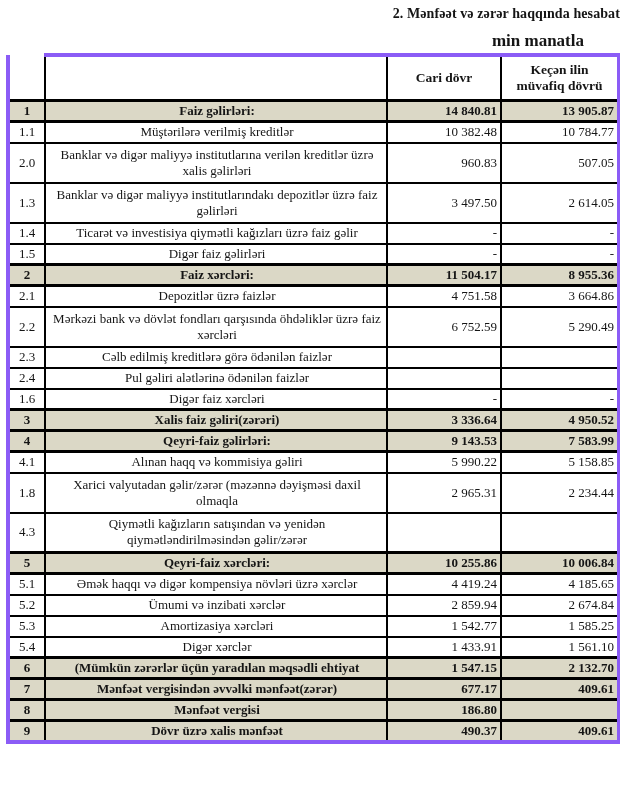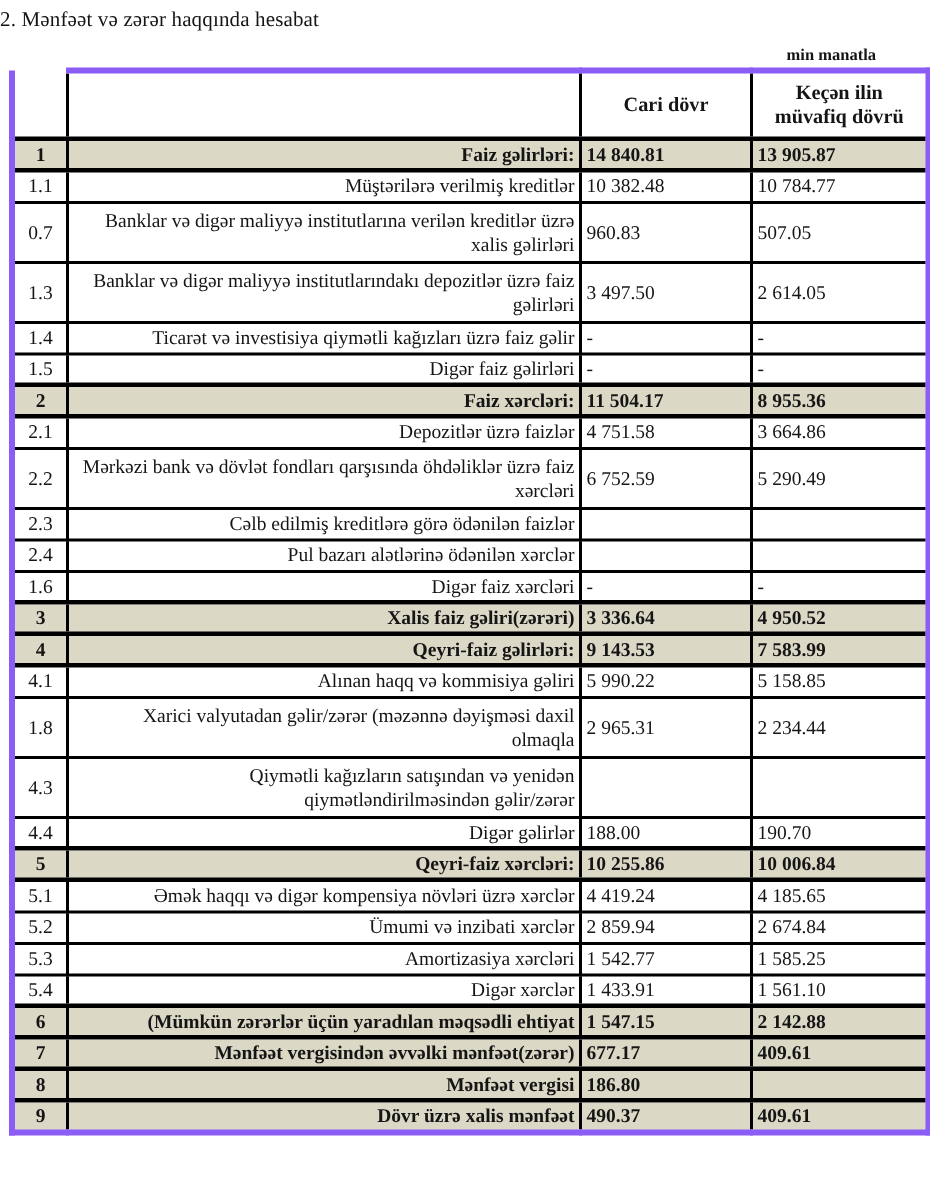--- a/index.html
+++ b/index.html
@@ -2,46 +2,47 @@
 <html><head>
 <meta charset="utf-8">
 <style>
   html,body{margin:0;padding:0;}
   body{
     width:620px;height:798px;background:#ffffff;
     font-family:"Liberation Serif","DejaVu Serif",serif;
     color:#151515;overflow:hidden;
   }
   .title{
-    margin-top:6px;text-align:left;font-weight:normal;font-size:14px;
+    margin-top:6px;text-align:right;font-weight:bold;font-size:14px;
     letter-spacing:0.1px;
+    padding-left:20px;
   }
   .unit{
     margin-top:9px;margin-right:36px;text-align:right;
-    font-weight:bold;font-size:11px;
+    font-weight:bold;font-size:17px;
   }
   table.pnl{
     margin-left:6px;margin-top:2px;width:611px;
     border-collapse:collapse;table-layout:fixed;
     border:4px solid #8b5cf6;
   }
   .pnl th,.pnl td{
     border:2px solid #000;font-size:13px;line-height:1.22;
     padding:1px 3px;overflow:hidden;vertical-align:middle;
   }
   .pnl thead th{
     font-weight:bold;text-align:center;height:40px;background:#fff;font-size:13.5px;
   }
   .pnl th.h-num{border-top-style:hidden;}
   .pnl tbody tr{height:21px;}
   .pnl tbody tr.wrap{height:40px;}
   .pnl td.num{text-align:center;}
-  .pnl td.label{text-align:right;padding-left:5px;white-space:nowrap;}
+  .pnl td.label{text-align:center;padding-left:5px;white-space:nowrap;}
   .pnl tr.wrap td.label{white-space:normal;}
-  .pnl td.val{text-align:left;}
+  .pnl td.val{text-align:right;}
   .pnl tr.section td{
     background:#DBD8C6;font-weight:bold;
     border-top-width:3px;border-bottom-width:3px;
   }
 </style>
 </head>
 <body>
 
 <div class="title">2. Mənfəət və zərər haqqında hesabat</div>
 <div class="unit">min manatla</div>
@@ -68,21 +69,21 @@
       <td class="val">14 840.81</td>
       <td class="val">13 905.87</td>
     </tr>
     <tr class="sub">
       <td class="num">1.1</td>
       <td class="label">Müştərilərə verilmiş kreditlər</td>
       <td class="val">10 382.48</td>
       <td class="val">10 784.77</td>
     </tr>
     <tr class="sub wrap">
-      <td class="num">0.7</td>
+      <td class="num">2.0</td>
       <td class="label">Banklar və digər maliyyə institutlarına verilən kreditlər üzrə xalis gəlirləri</td>
       <td class="val">960.83</td>
       <td class="val">507.05</td>
     </tr>
     <tr class="sub wrap">
       <td class="num">1.3</td>
       <td class="label">Banklar və digər maliyyə institutlarındakı depozitlər üzrə faiz gəlirləri</td>
       <td class="val">3 497.50</td>
       <td class="val">2 614.05</td>
     </tr>
@@ -117,21 +118,21 @@
       <td class="val">5 290.49</td>
     </tr>
     <tr class="sub">
       <td class="num">2.3</td>
       <td class="label">Cəlb edilmiş kreditlərə görə ödənilən faizlər</td>
       <td class="val"></td>
       <td class="val"></td>
     </tr>
     <tr class="sub">
       <td class="num">2.4</td>
-      <td class="label">Pul bazarı alətlərinə ödənilən xərclər</td>
+      <td class="label">Pul gəliri alətlərinə ödənilən faizlər</td>
       <td class="val"></td>
       <td class="val"></td>
     </tr>
     <tr class="sub">
       <td class="num">1.6</td>
       <td class="label">Digər faiz xərcləri</td>
       <td class="val">-</td>
       <td class="val">-</td>
     </tr>
     <tr class="section">
@@ -157,26 +158,20 @@
       <td class="label">Xarici valyutadan gəlir/zərər (məzənnə dəyişməsi daxil olmaqla</td>
       <td class="val">2 965.31</td>
       <td class="val">2 234.44</td>
     </tr>
     <tr class="sub wrap">
       <td class="num">4.3</td>
       <td class="label">Qiymətli kağızların satışından və yenidən qiymətləndirilməsindən gəlir/zərər</td>
       <td class="val"></td>
       <td class="val"></td>
     </tr>
-    <tr class="sub">
-      <td class="num">4.4</td>
-      <td class="label">Digər gəlirlər</td>
-      <td class="val">188.00</td>
-      <td class="val">190.70</td>
-    </tr>
     <tr class="section">
       <td class="num">5</td>
       <td class="label">Qeyri-faiz xərcləri:</td>
       <td class="val">10 255.86</td>
       <td class="val">10 006.84</td>
     </tr>
     <tr class="sub">
       <td class="num">5.1</td>
       <td class="label">Əmək haqqı və digər kompensiya növləri üzrə xərclər</td>
       <td class="val">4 419.24</td>
@@ -197,21 +192,21 @@
     <tr class="sub">
       <td class="num">5.4</td>
       <td class="label">Digər xərclər</td>
       <td class="val">1 433.91</td>
       <td class="val">1 561.10</td>
     </tr>
     <tr class="section">
       <td class="num">6</td>
       <td class="label">(Mümkün zərərlər üçün yaradılan məqsədli ehtiyat</td>
       <td class="val">1 547.15</td>
-      <td class="val">2 142.88</td>
+      <td class="val">2 132.70</td>
     </tr>
     <tr class="section">
       <td class="num">7</td>
       <td class="label">Mənfəət vergisindən əvvəlki mənfəət(zərər)</td>
       <td class="val">677.17</td>
       <td class="val">409.61</td>
     </tr>
     <tr class="section">
       <td class="num">8</td>
       <td class="label">Mənfəət vergisi</td>

